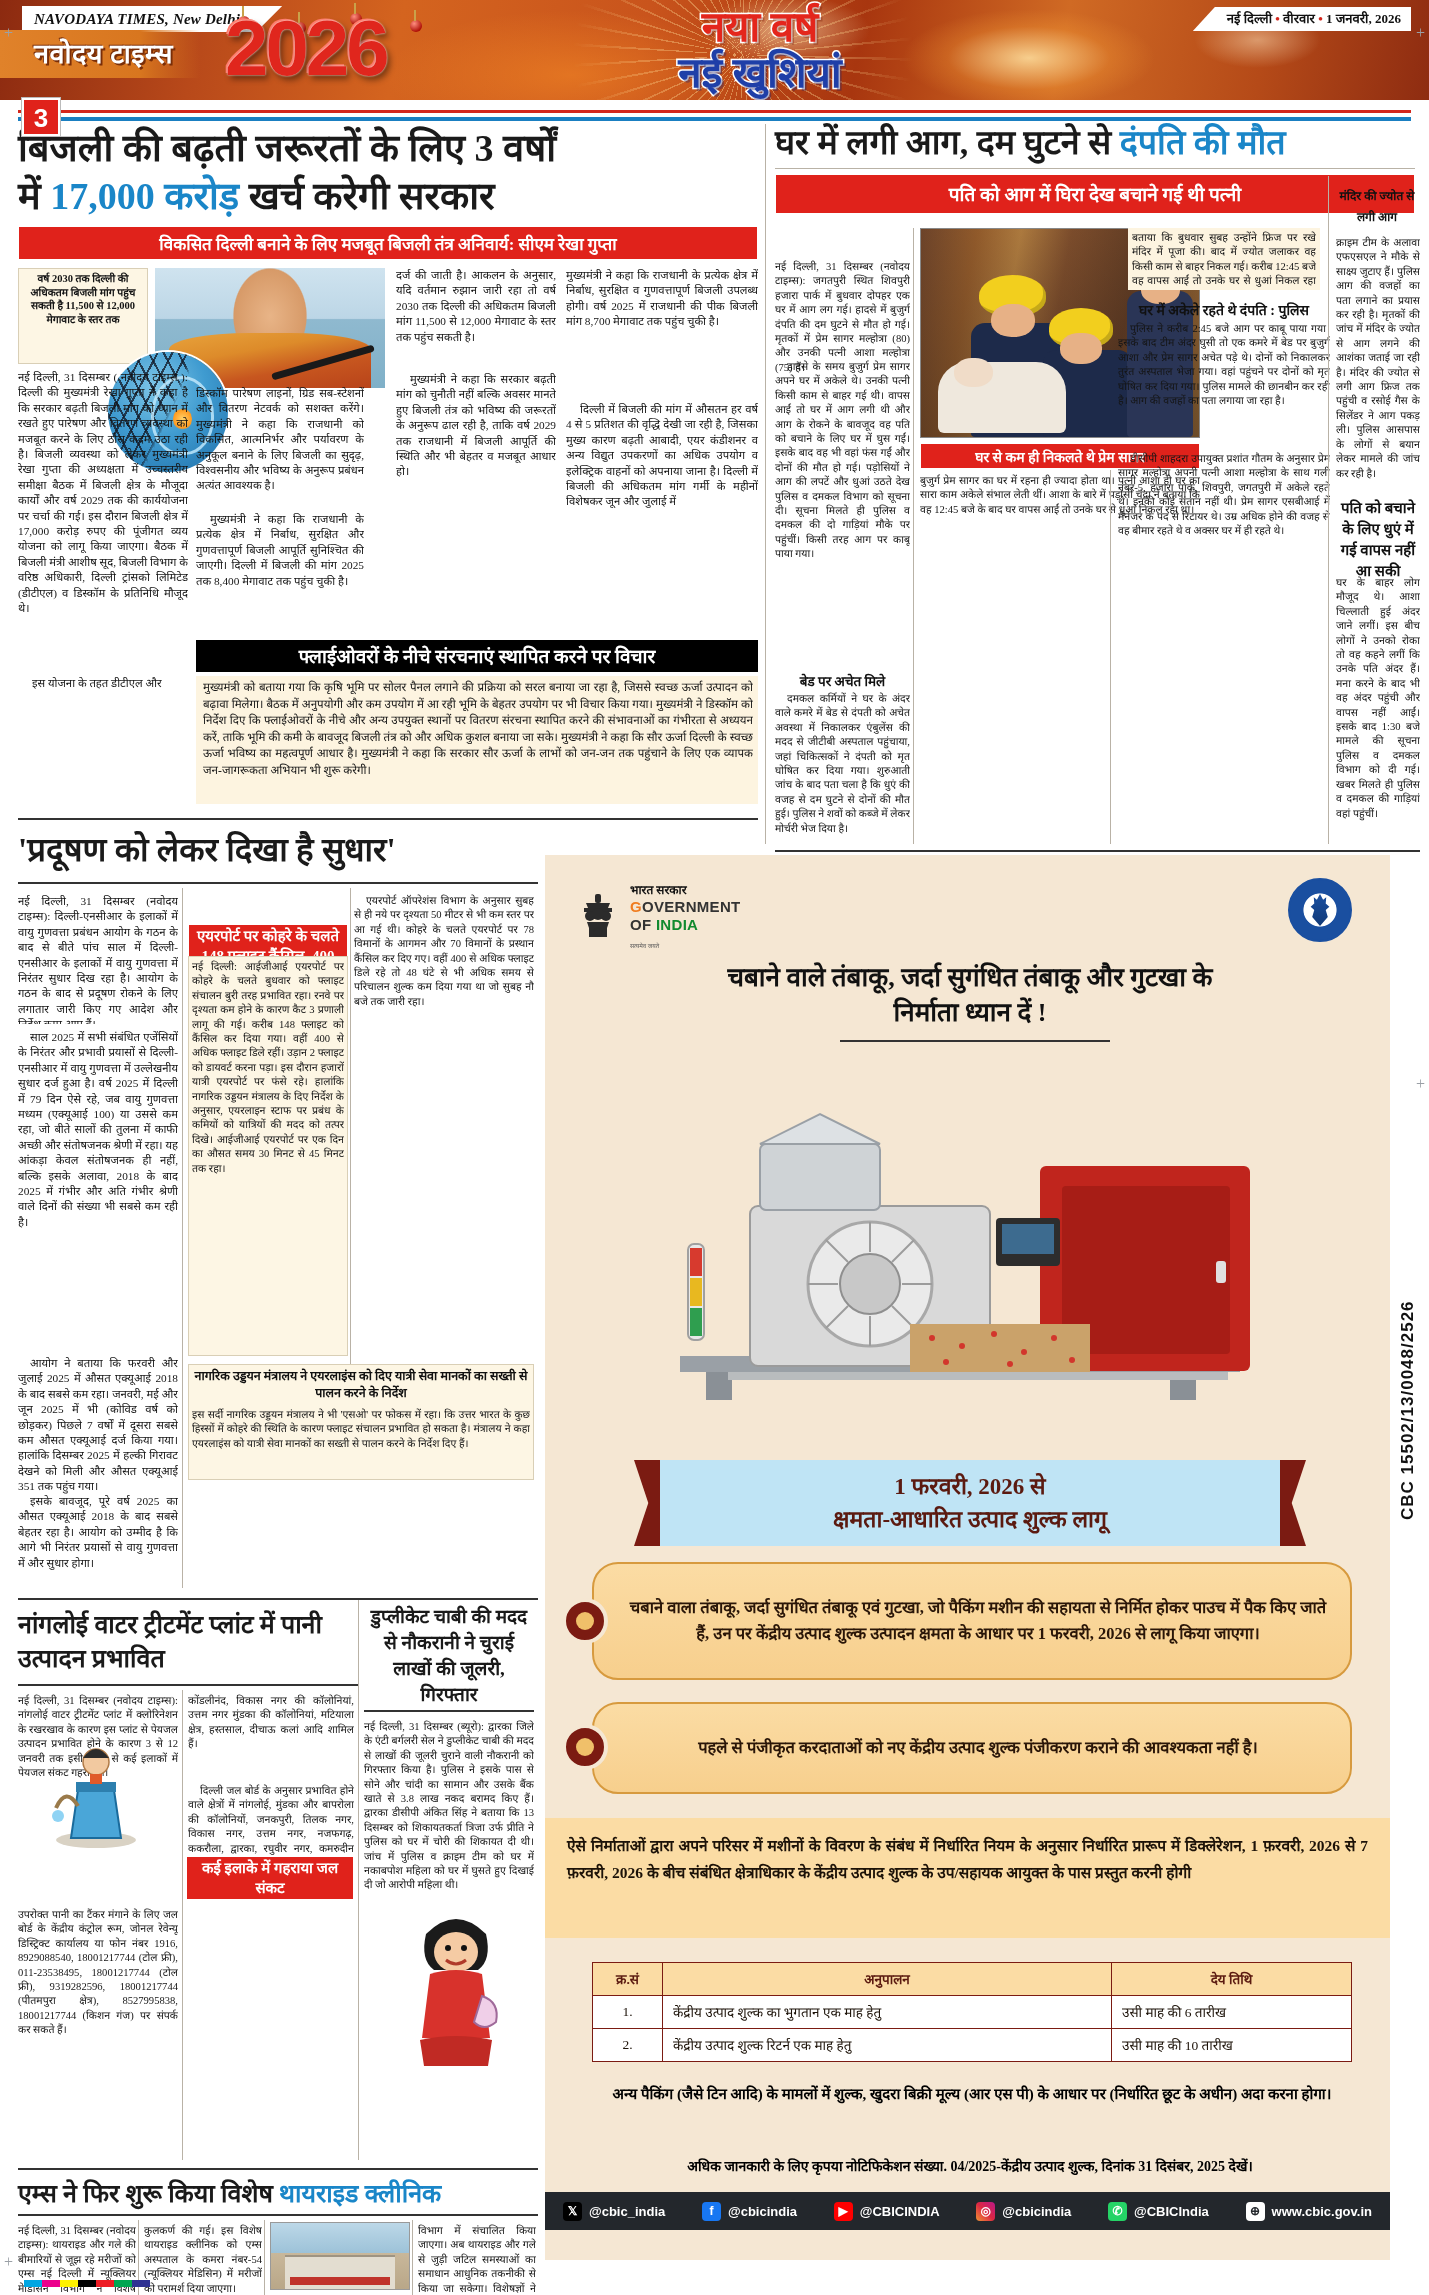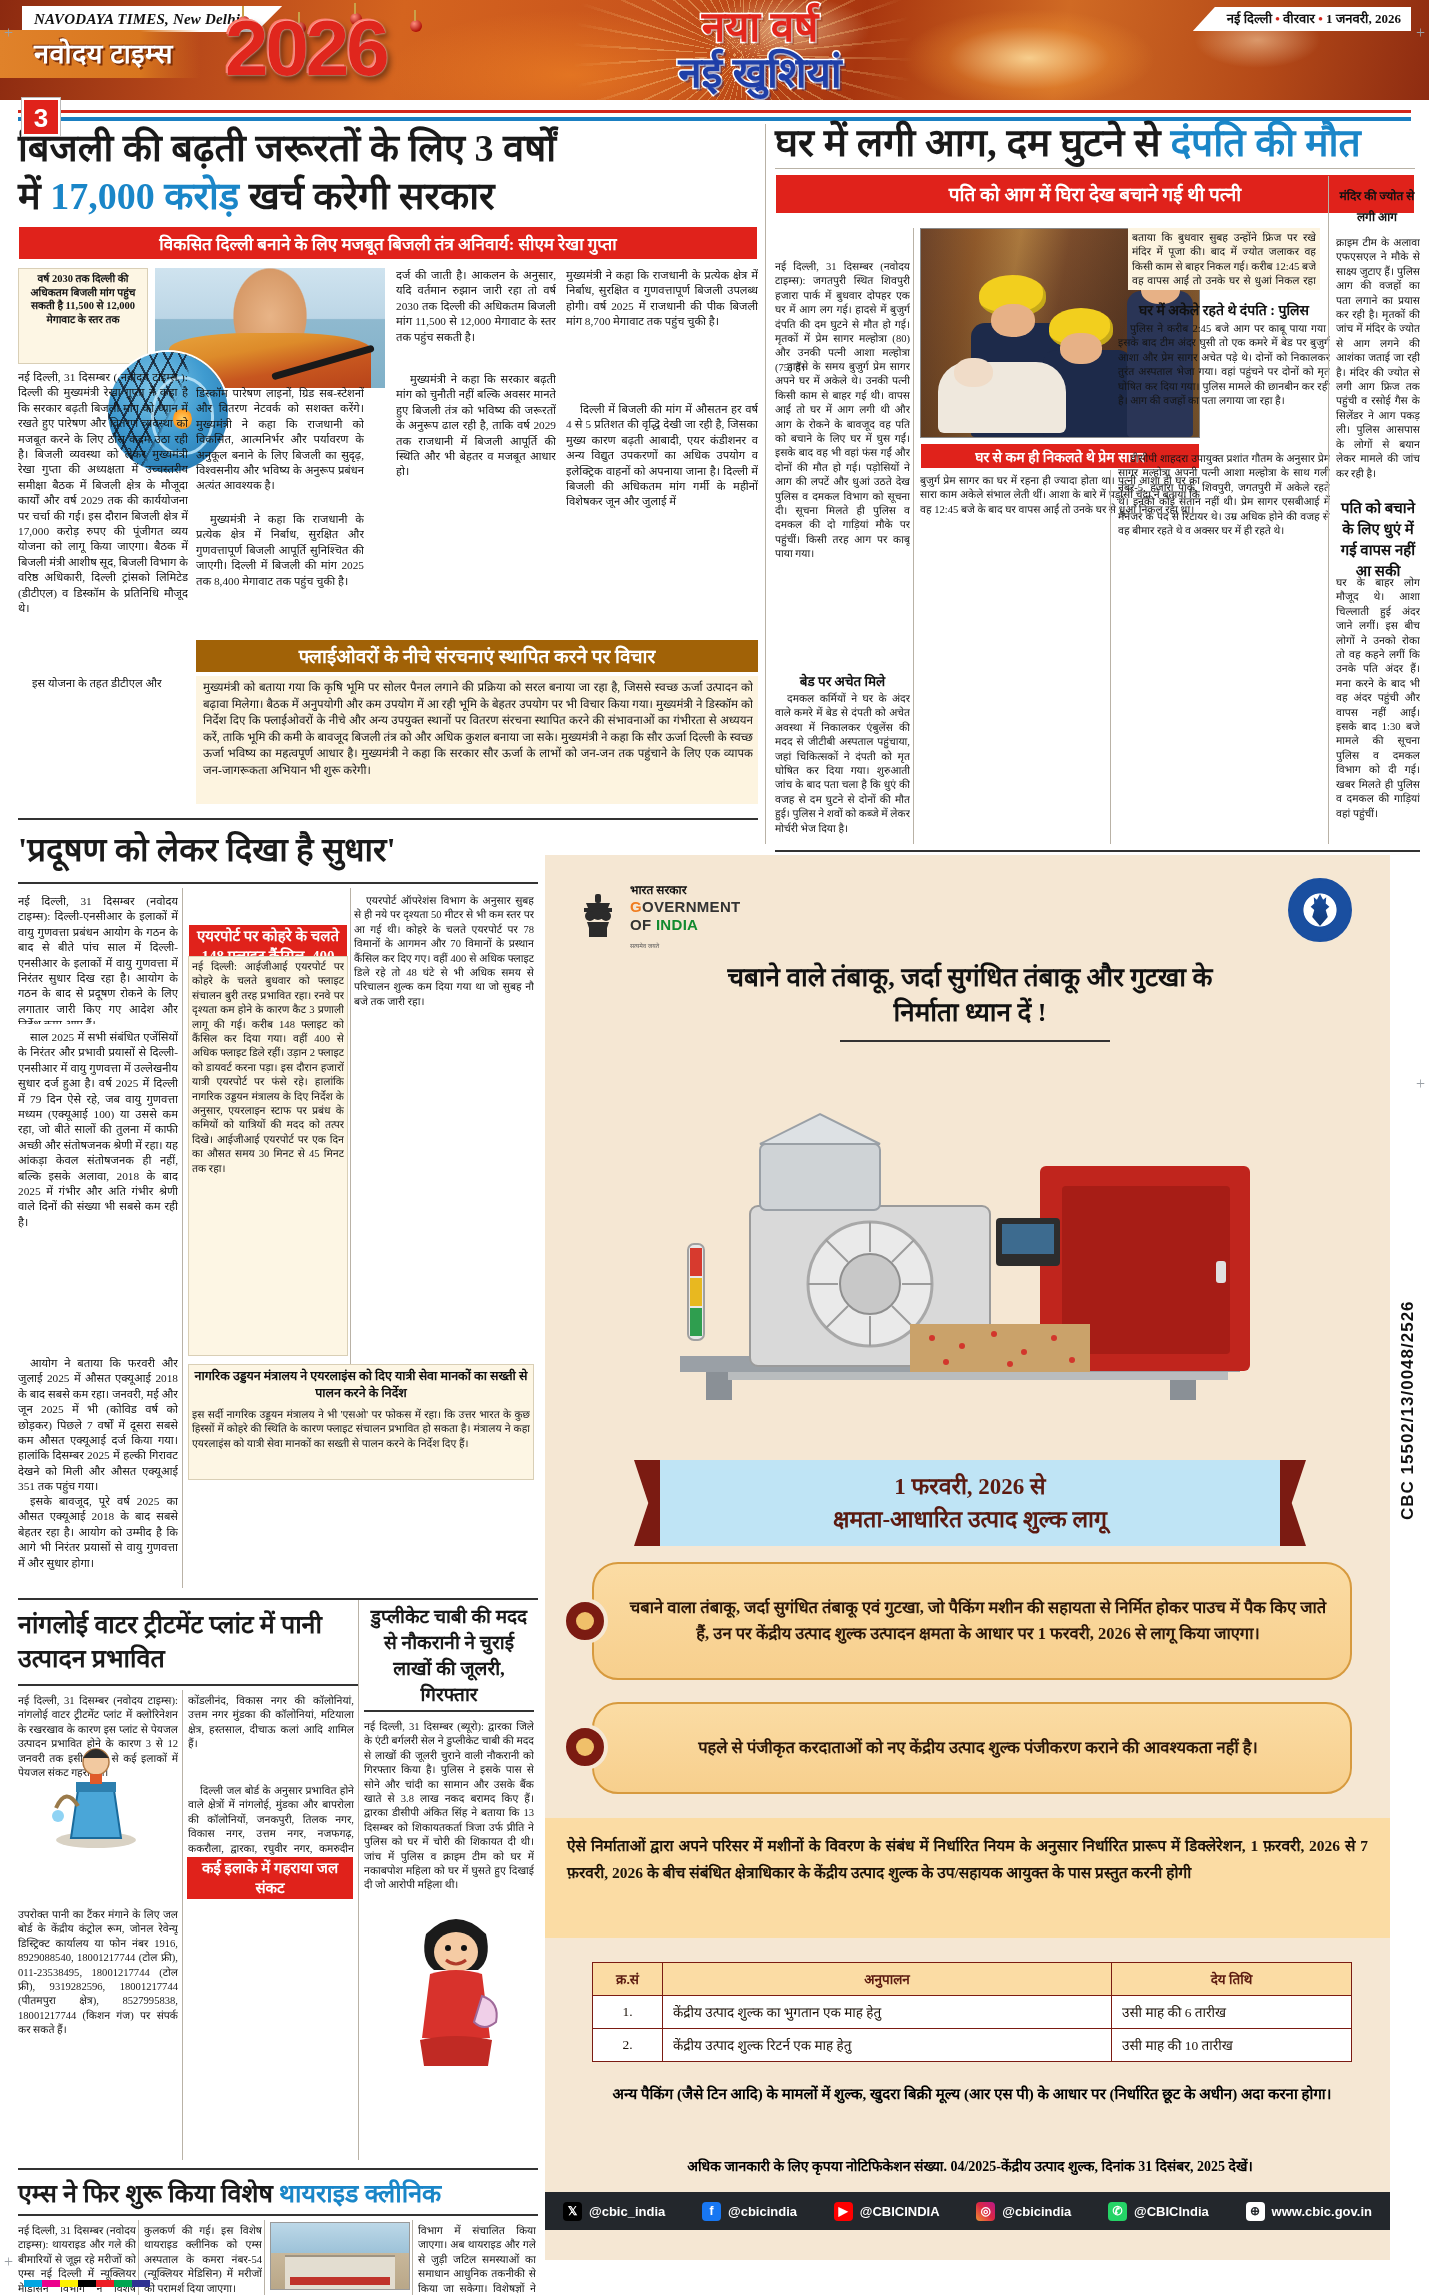--- a/index.html
+++ b/index.html
@@ -94,21 +94,21 @@
   .hrule-dark{ position:absolute; height:2px; background:#333; }
 
   .hl { position:absolute; font-weight:bold; color:#1a1a1a; }
   .blue{ color:#1a86c8; }
   .redbar{
     position:absolute; background:#e0221b; color:#fff; font-weight:bold;
     text-align:center; display:flex; align-items:center; justify-content:center;
     border:1px solid #fff;
   }
   .bluebar{
-    position:absolute; background:#a16207; color:#fff; font-weight:bold;
+    position:absolute; background:#000000; color:#fff; font-weight:bold;
     text-align:center; display:flex; align-items:center; justify-content:center;
   }
   .body-text{
     position:absolute; font-size:11.3px; line-height:15.4px; color:#151515;
     text-align:justify; text-justify:inter-word; hyphens:none; overflow:hidden;
     font-family:"Liberation Serif", serif;
   }
   .body-text.tight{ font-size:10.6px; line-height:14.4px; }
   .tintbox{ position:absolute; background:#fdf6e4; border:1px solid #d9cfb6; }
   .creambox{ position:absolute; background:#fdf4e0; }
@@ -283,21 +283,21 @@
   <div class="rule-red" style="top:110px;"></div>
   <div class="rule-blue" style="top:117px;"></div>
 
   <div class="hl" style="left:18px; top:124px; width:740px; font-size:38px; line-height:48px;">बिजली की बढ़ती जरूरतों के लिए 3 वर्षों</div>
   <div class="hl" style="left:18px; top:172px; width:740px; font-size:38px; line-height:48px;">
     <span>में </span><span class="blue">17,000 करोड़</span><span> खर्च करेगी सरकार</span>
   </div>
 
   <div class="redbar" style="left:18px; top:226px; width:740px; height:34px; font-size:17px;">विकसित दिल्ली बनाने के लिए मजबूत बिजली तंत्र अनिवार्य: सीएम रेखा गुप्ता</div>
 
-  <div class="hl" style="left:775px; top:124px; width:640px; font-size:39px; line-height:38px;">
+  <div class="hl" style="left:775px; top:124px; width:640px; font-size:34px; line-height:38px;">
     <span>घर में लगी आग, दम घुटने से </span><span class="blue">दंपति की मौत</span>
   </div>
   <div class="redbar" style="left:775px; top:174px; width:640px; height:40px; font-size:19px;">पति को आग में घिरा देख बचाने गई थी पत्नी</div>
   <div class="hrule" style="left:775px; top:168px; width:640px;"></div>
 
   <div class="col-rule" style="left:765px; top:124px; height:720px;"></div>
 
   <div class="tintbox" style="left:18px; top:268px; width:130px; height:96px;"></div>
   <div class="body-text" style="left:23px; top:272px; width:120px; height:90px; font-weight:bold; font-size:10.5px; line-height:13.6px; text-align:center;">वर्ष 2030 तक दिल्ली की अधिकतम बिजली मांग पहुंच सकती है 11,500 से 12,000 मेगावाट के स्तर तक</div>
 

